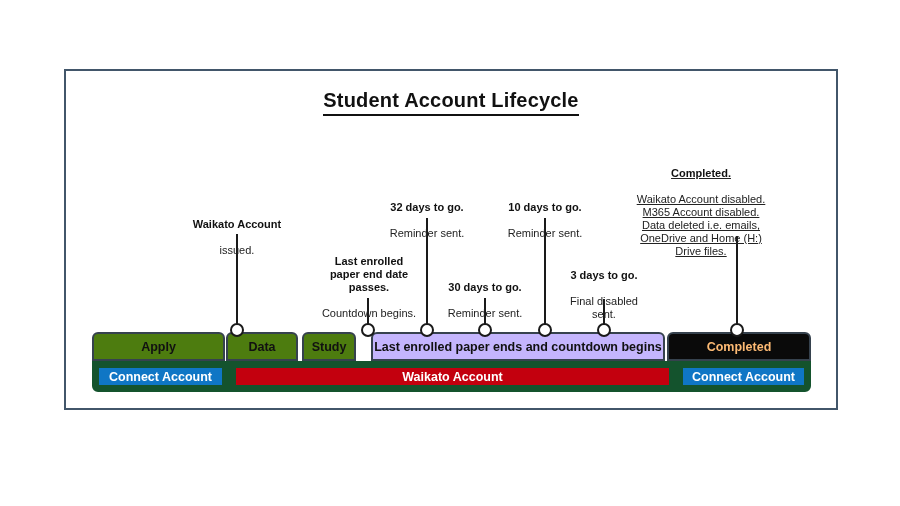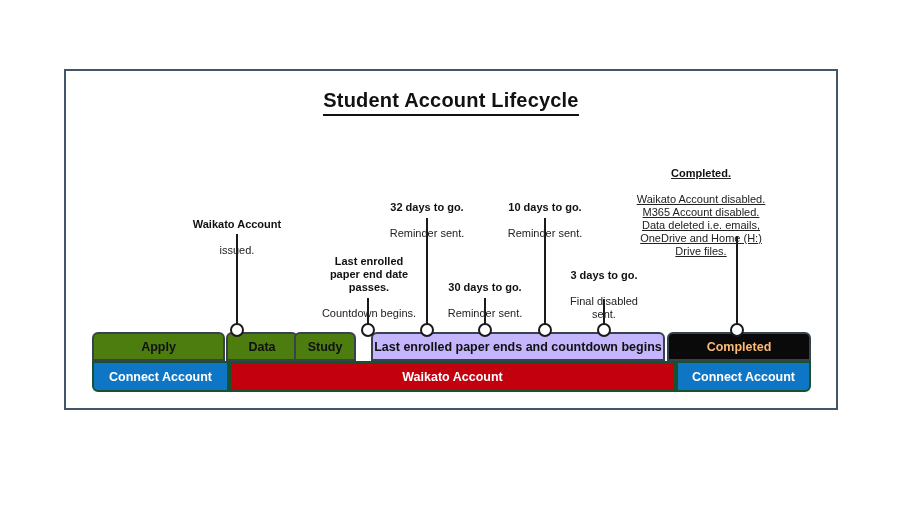--- a/index.html
+++ b/index.html
@@ -45,21 +45,21 @@
   }
   .phase.gray  { background: #c4b5fd; }
   .phase.black { background: #0a0a0a; color: #fdba74; }
   
   .account {
     position: absolute;
     top: 290px; height: 31px;
     display: flex; align-items: center; justify-content: center;
     font-size: 12.5px; font-weight: bold;
     color: #ffffff;
-    border: 2px solid #14532d;
+    border: 7px solid #14532d;
     white-space: nowrap;
     z-index: 1;
   }
   .account.blue { background: #0f76c5; }
   .account.red  { background: #c3000e; }
   .r-bl { border-radius: 0 0 0 6px; }
   .r-br { border-radius: 0 0 6px 0; }
   
   .callout {
     position: absolute;
@@ -141,21 +141,21 @@
   <div class="connector" style="left:479px; top:147px; height:106px;"></div>
   <div class="connector" style="left:538px; top:228px; height:25px;"></div>
   <div class="connector" style="left:671px; top:165px; height:88px;"></div>
 
   <div class="phase" style="left:26px;  width:133px;">
       <span>Apply</span>
     </div>
   <div class="phase" style="left:160px; width:72px;">
       <span>Data</span>
     </div>
-  <div class="phase" style="left:228px; width:62px;">
+  <div class="phase" style="left:236px; width:54px;">
       <span>Study</span>
     </div>
   <div class="phase gray" style="left:305px; width:294px;">
       <span>Last enrolled paper ends and countdown begins</span>
     </div>
   <div class="phase black" style="left:601px; width:144px;">
       <span>Completed</span>
     </div>
 
   <div class="account blue r-bl" style="left:26px;  width:137px;">

